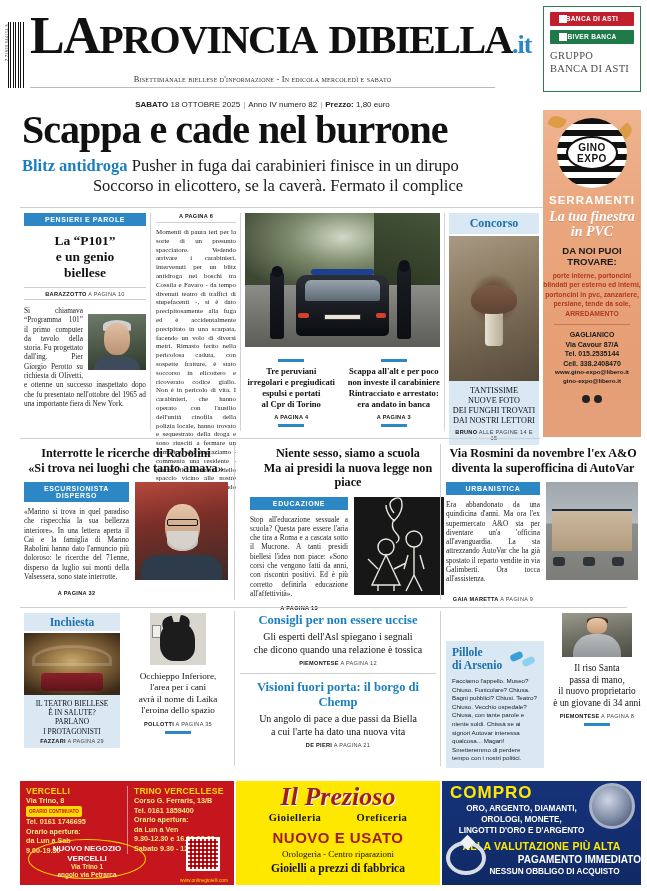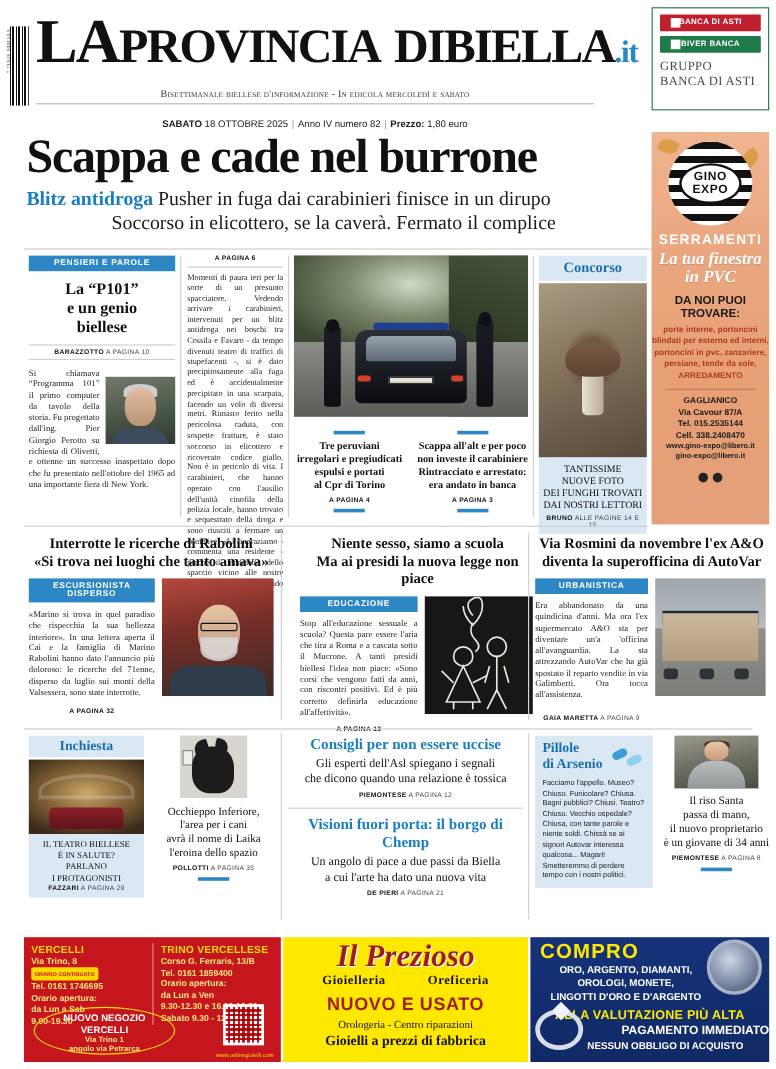--- a/index.html
+++ b/index.html
@@ -609,21 +609,21 @@
       <div>a cui l'arte ha dato una nuova vita</div>
     </div>
     <div class="byline" style="margin-top:4px;">
       <b>DE PIERI</b>
       <span>A PAGINA 21</span>
     </div>
   </div>
 
   <div class="vline" style="left:440px; top:611px; height:155px;"></div>
 
-  <div style="position:absolute; left:446px; top:613px; width:98px; background:#d9e8f3; padding:5px 6px;">
+  <div style="position:absolute; left:446px; top:641px; width:98px; background:#d9e8f3; padding:5px 6px;">
     <div style="display:flex; align-items:center; justify-content:space-between;">
       <div style="font-size:11.5px; font-weight:bold; color:#1b6fae; line-height:13px;">
         <div>Pillole</div>
         <div>di Arsenio</div>
       </div>
       <span class="arsenio-icon">
         <span class="pill" style="left:0; top:2px; background:#3a9fd8; transform:rotate(-25deg);"></span>
         <span class="pill" style="left:12px; top:7px; background:#8fd0ef; transform:rotate(-25deg);"></span>
       </span>
     </div>

